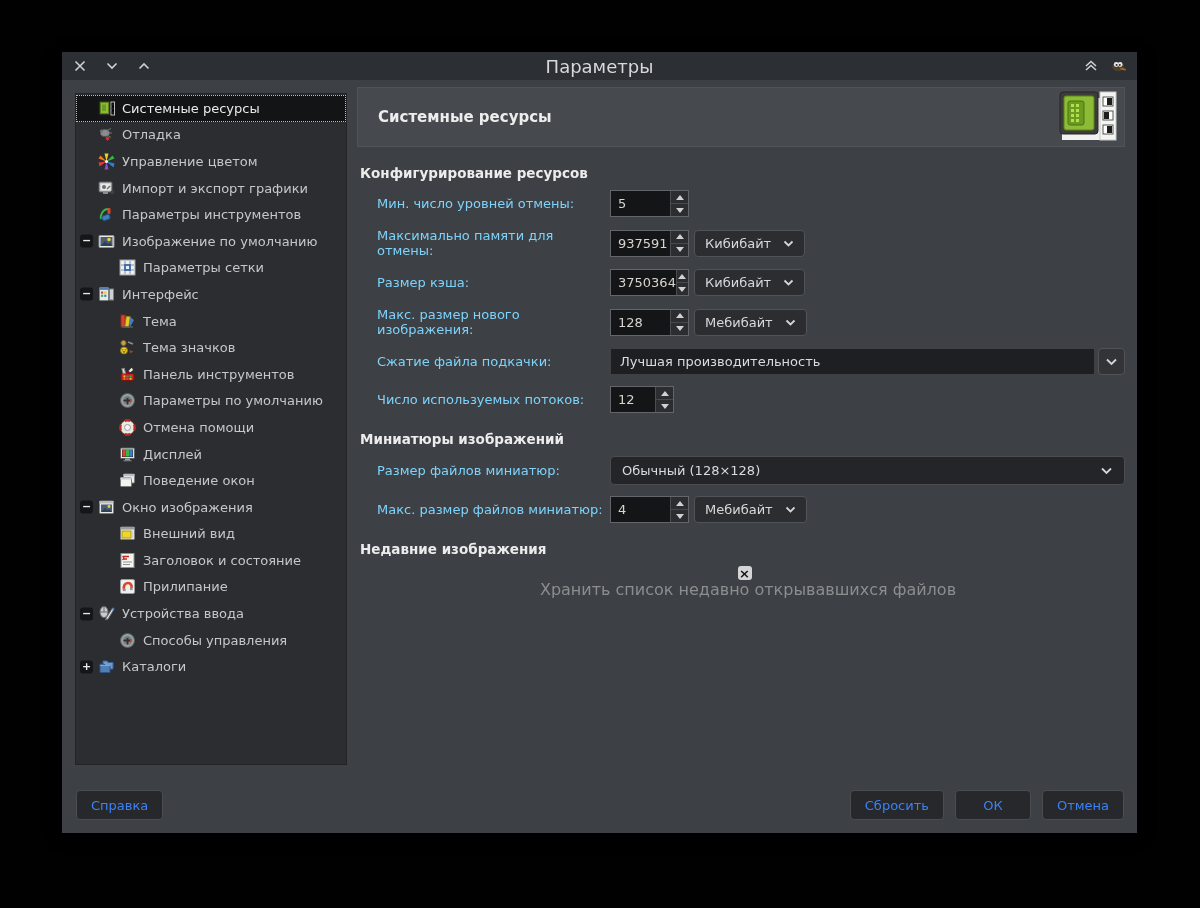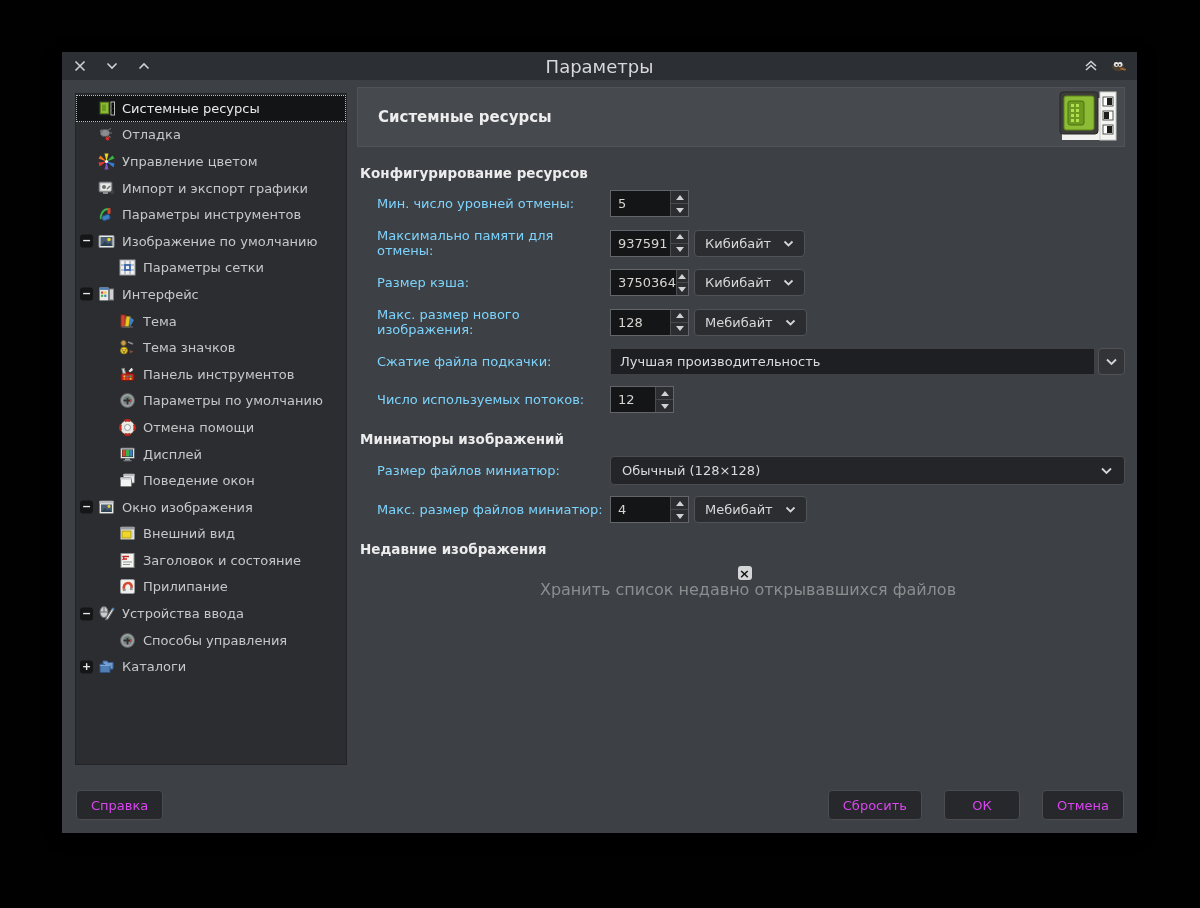--- a/index.html
+++ b/index.html
@@ -107,24 +107,24 @@
     display:flex;align-items:center;justify-content:center;
     color:#131313;font-size:13px;font-weight:bold;line-height:13px;cursor:default;
   }
   .checkbox::before{content:"×";}
   
   .footer{
     position:absolute;left:14px;right:13px;bottom:13px;display:flex;align-items:center;
   }
   .btn{
     height:30px;box-sizing:border-box;background:#26282b;border:1px solid #4a4c4f;border-radius:4px;
-    color:#d946ef;font-size:13px;display:inline-flex;align-items:center;justify-content:center;
+    color:#3b82f6;font-size:13px;display:inline-flex;align-items:center;justify-content:center;
     padding:0 14px;min-width:76px;cursor:default;
   }
-  .btn-group{margin-left:auto;display:flex;gap:22px;}
+  .btn-group{margin-left:auto;display:flex;gap:11px;}
 </style>
 </head>
 <body>
 
 <div class="window">
 
   <div class="titlebar">
     <div class="tb-left">
       <span class="tb-btn">
         <svg width="12" height="12" viewBox="0 0 12 12">

